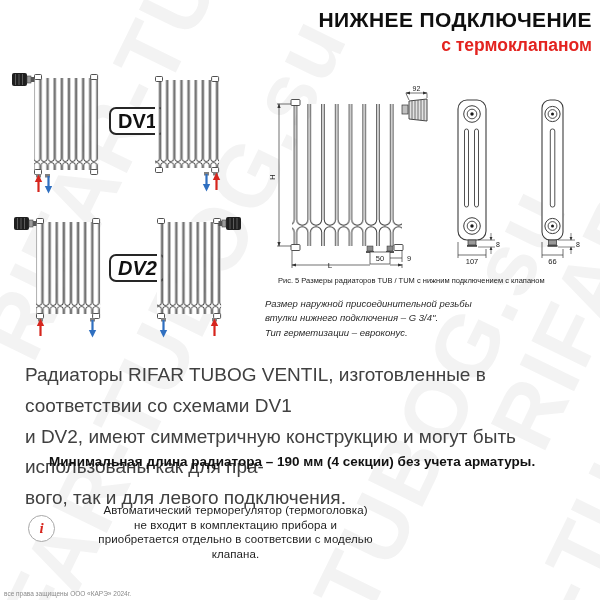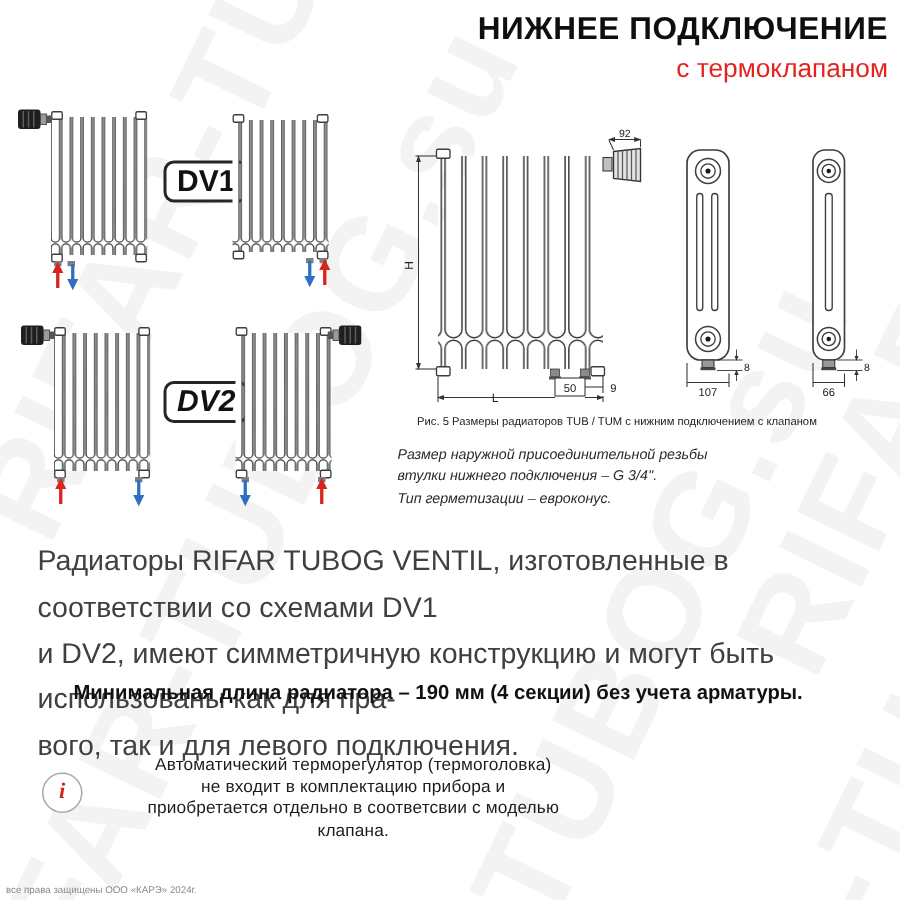--- a/index.html
+++ b/index.html
@@ -15,21 +15,21 @@
   }
   #wm0{left:-40px;top:330px;}
   #wm1{left:-60px;top:690px;}
   #wm2{left:160px;top:860px;}
   #wm3{left:392px;top:830px;}
   #wm4{left:470px;top:420px;}
   .layer{position:absolute;z-index:1;}
   
   #title{right:8px;top:8px;text-align:right;}
   #title .t1{font-size:21px;font-weight:800;letter-spacing:0.4px;color:#0f0f0f;}
-  #title .t2{font-size:17.5px;font-weight:400;color:#e3231f;margin-top:3px;}
+  #title .t2{font-size:17.5px;font-weight:700;color:#e3231f;margin-top:3px;}
   
   .scheme-label{
     position:absolute;z-index:1;border:2.5px solid #262626;border-radius:7px;
     padding:0 7px;font-size:20px;font-weight:700;color:#111;background:#fff;
     line-height:24px;
   }
   #dv1-label{left:109px;top:107px;}
   #dv2-label{left:109px;top:254px;font-style:italic;}
   
   .prelines{white-space:pre-line;}

